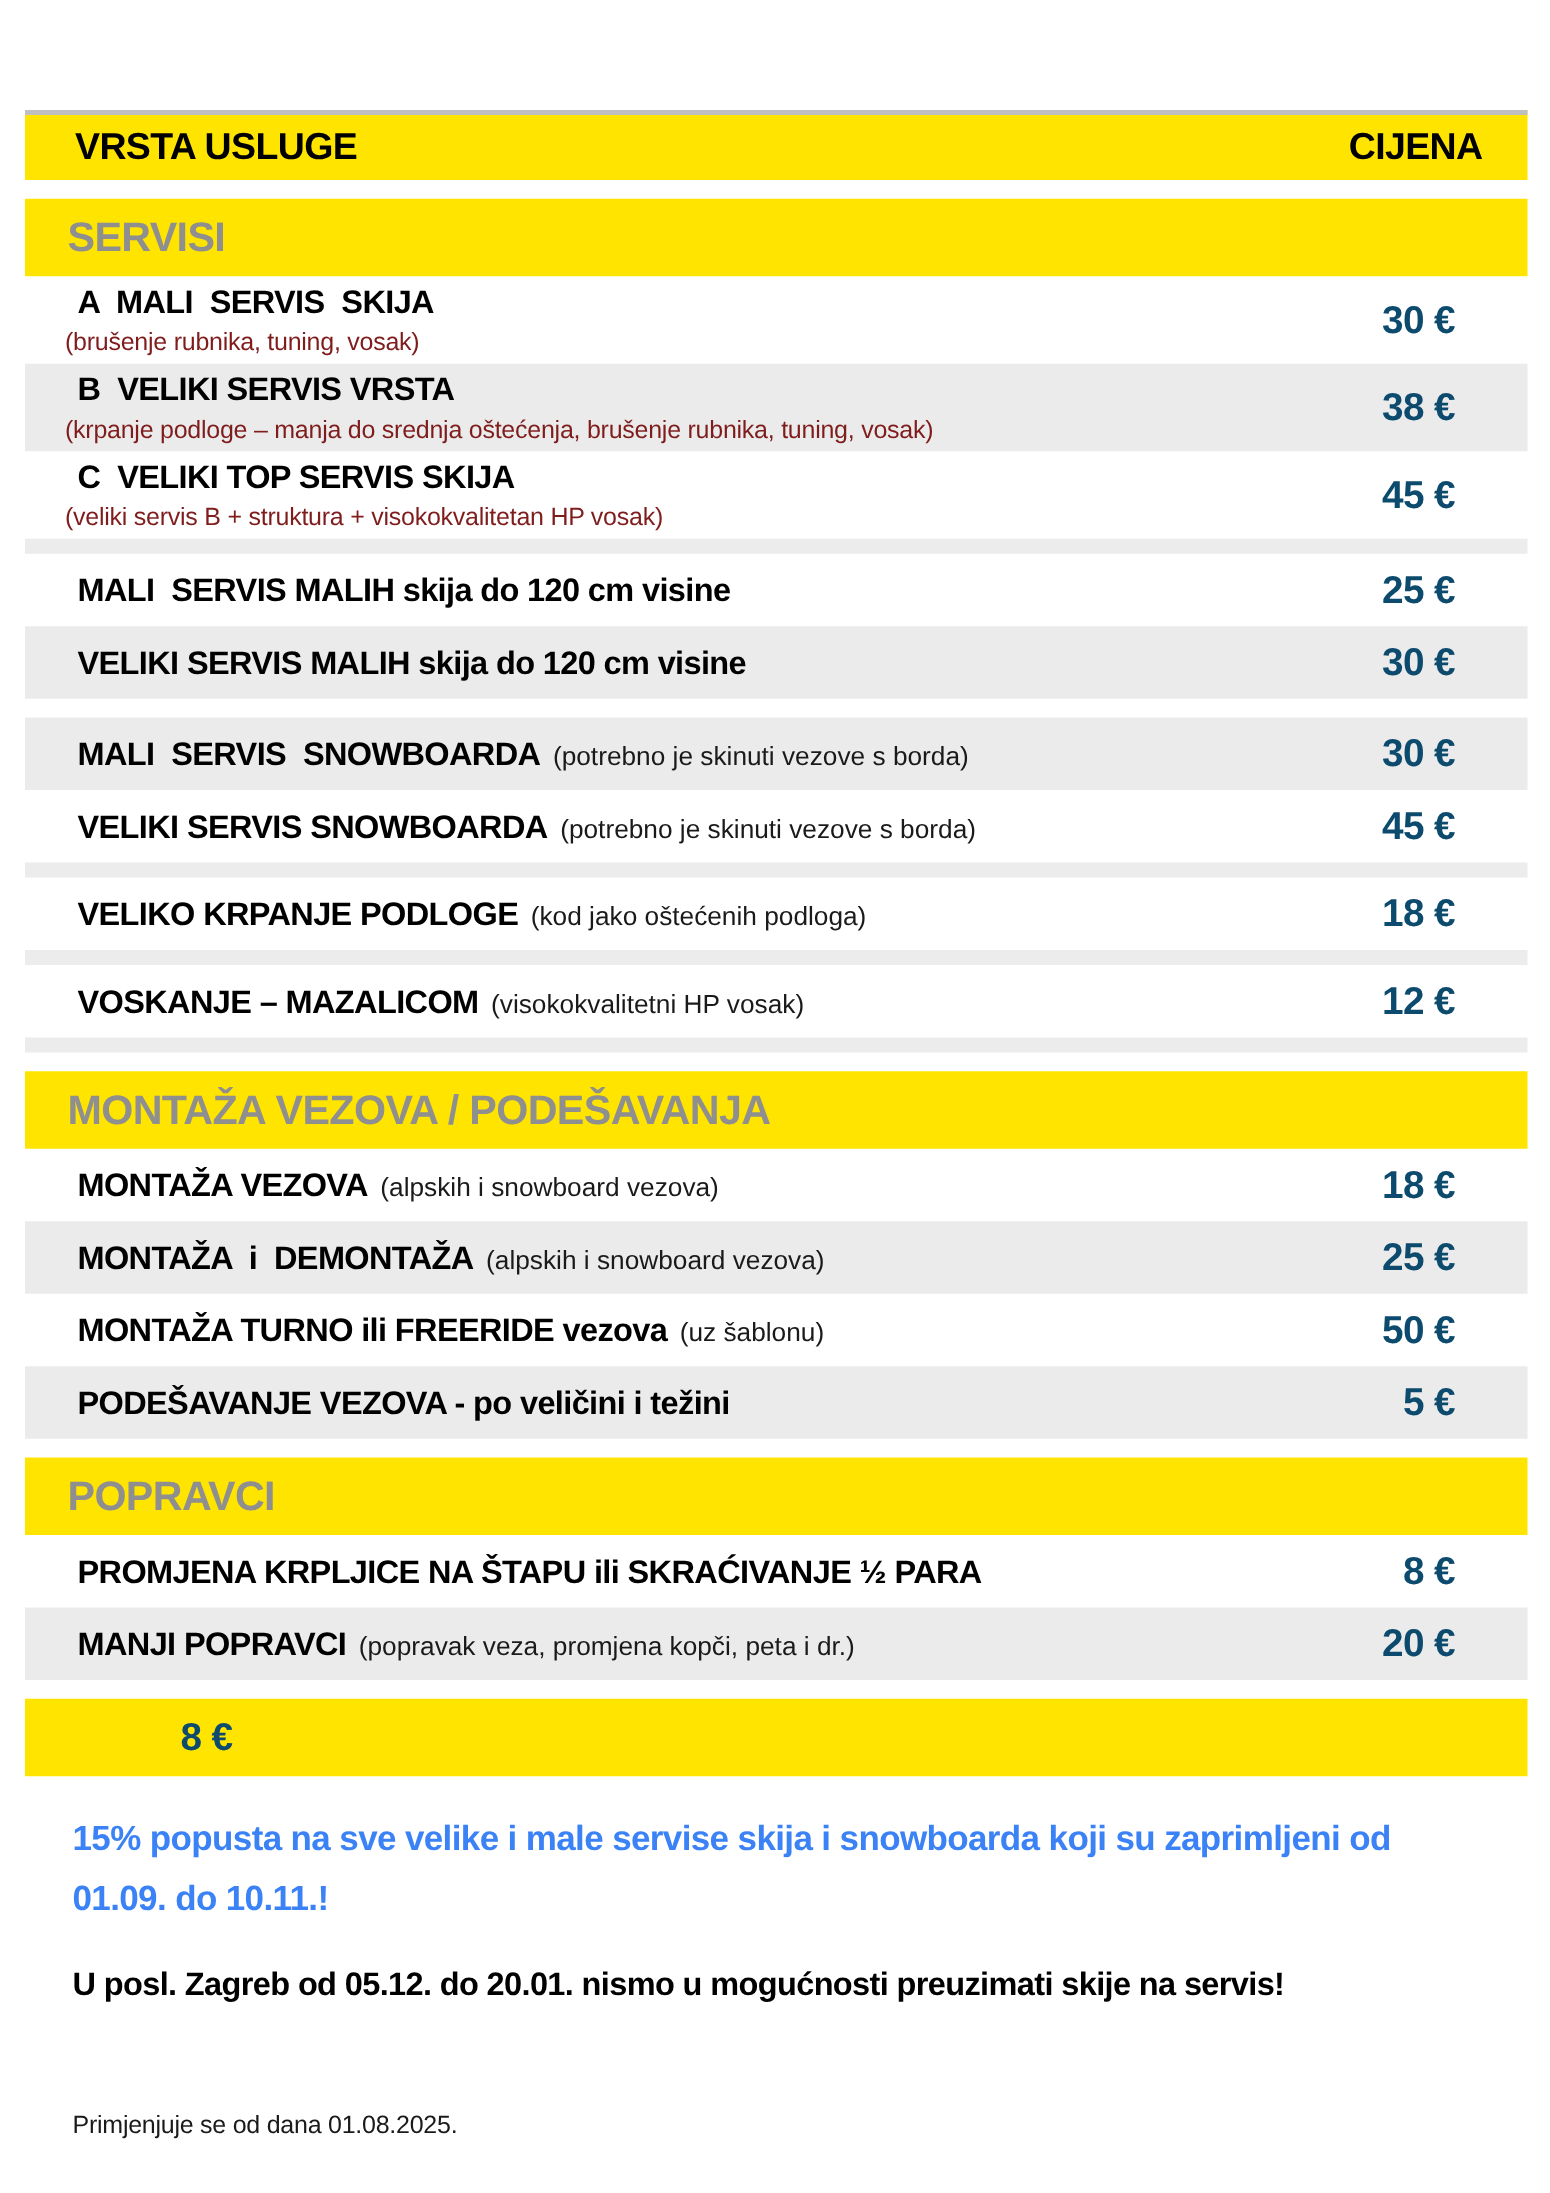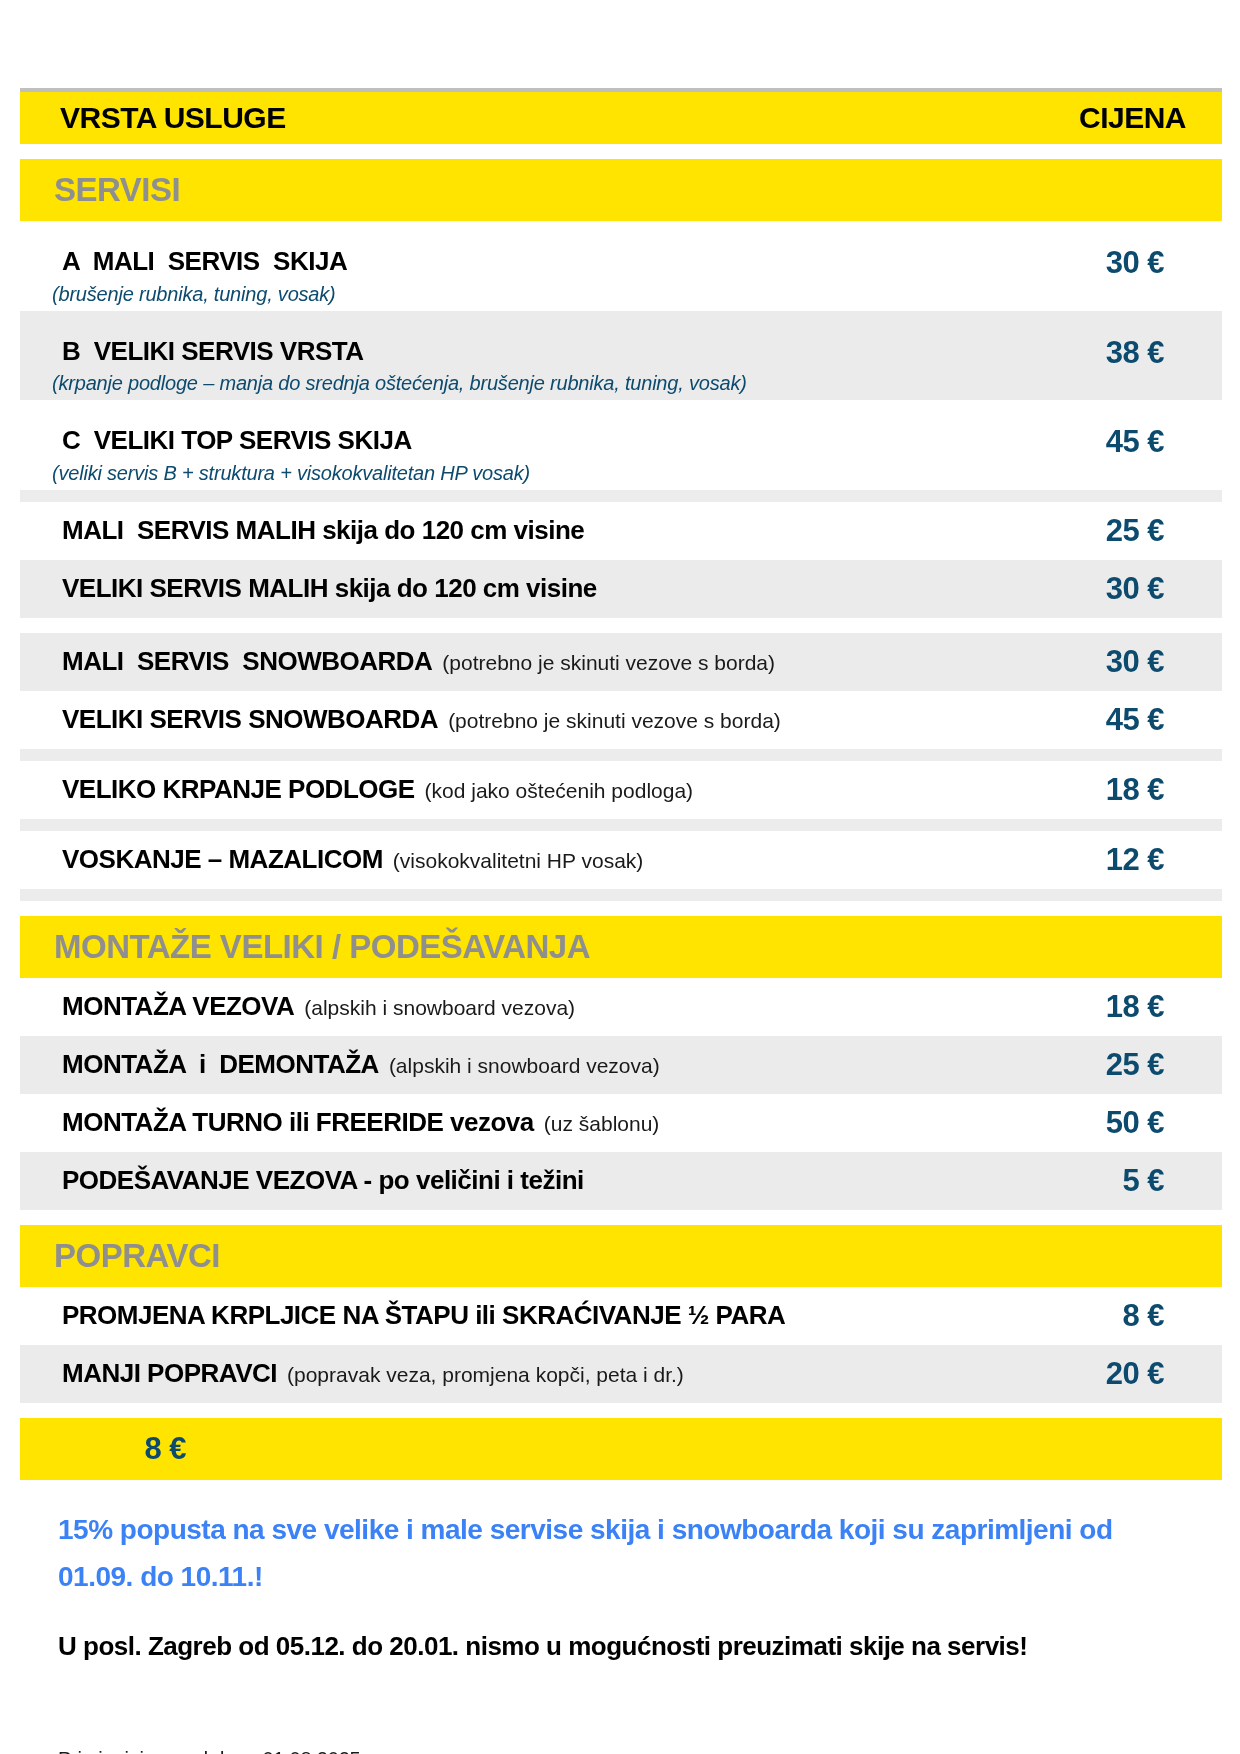--- a/index.html
+++ b/index.html
@@ -22,34 +22,34 @@
   .bar-section{
     background:#FFE400;height:62px;display:flex;align-items:center;justify-content:space-between;
     padding:0 0 0 34px;box-sizing:border-box;
   }
   .bar-section .section-label{
     color:#8F8F8F;font-weight:700;font-size:33px;letter-spacing:-0.5px;white-space:pre-wrap;
   }
 
   
   .row{display:flex;align-items:center;min-height:58px;padding-left:30px;box-sizing:border-box;}
-  .row.two-line{align-items:flex-start;min-height:70px;padding-top:24px;padding-bottom:4px;}
+  .row.two-line{align-items:center;min-height:70px;padding-top:4px;padding-bottom:4px;}
   .row.bg-gray{background:#EBEBEB;}
   .cell-left{flex:1 1 auto;min-width:0;}
   .title-line{display:flex;align-items:baseline;}
   .title{
     font-weight:700;font-size:26px;letter-spacing:-0.5px;color:#000;
     margin-left:12px;white-space:pre-wrap;line-height:1.25;
   }
   .inline-note{
     font-weight:400;font-size:21px;color:#1a1a1a;margin-left:10px;white-space:pre-wrap;
   }
   .sub{
-    font-weight:400;font-size:20px;color:#0c4a6e;margin-left:2px;margin-top:3px;
-    letter-spacing:-0.2px;white-space:pre-wrap;line-height:1.3;font-style:italic;
+    font-weight:400;font-size:20px;color:#7f1d1d;margin-left:2px;margin-top:3px;
+    letter-spacing:-0.2px;white-space:pre-wrap;line-height:1.3;
   }
   .price{
     flex:0 0 190px;text-align:right;padding-right:58px;box-sizing:border-box;
     font-weight:700;font-size:31px;letter-spacing:-0.5px;color:#0c4a6e;white-space:nowrap;
     line-height:1.15;
   }
   .bar-section .price{align-self:center;}
   .stripe{height:12px;background:#ECECEC;}
   .gap{height:15px;background:transparent;}
 
@@ -163,21 +163,21 @@
             <div class="title-line">
               <span class="title">VOSKANJE – MAZALICOM</span>
               <span class="inline-note">(visokokvalitetni HP vosak)</span>
             </div>
           </div>
           <span class="price">12 €</span>
         </div>
         <div class="stripe"></div>
         <div class="gap"></div>
         <div class="bar-section">
-          <span class="section-label">MONTAŽE VELIKI / PODEŠAVANJA</span>
+          <span class="section-label">MONTAŽA VEZOVA / PODEŠAVANJA</span>
         </div>
         <div class="row bg-white">
           <div class="cell-left">
             <div class="title-line">
               <span class="title">MONTAŽA VEZOVA</span>
               <span class="inline-note">(alpskih i snowboard vezova)</span>
             </div>
           </div>
           <span class="price">18 €</span>
         </div>

